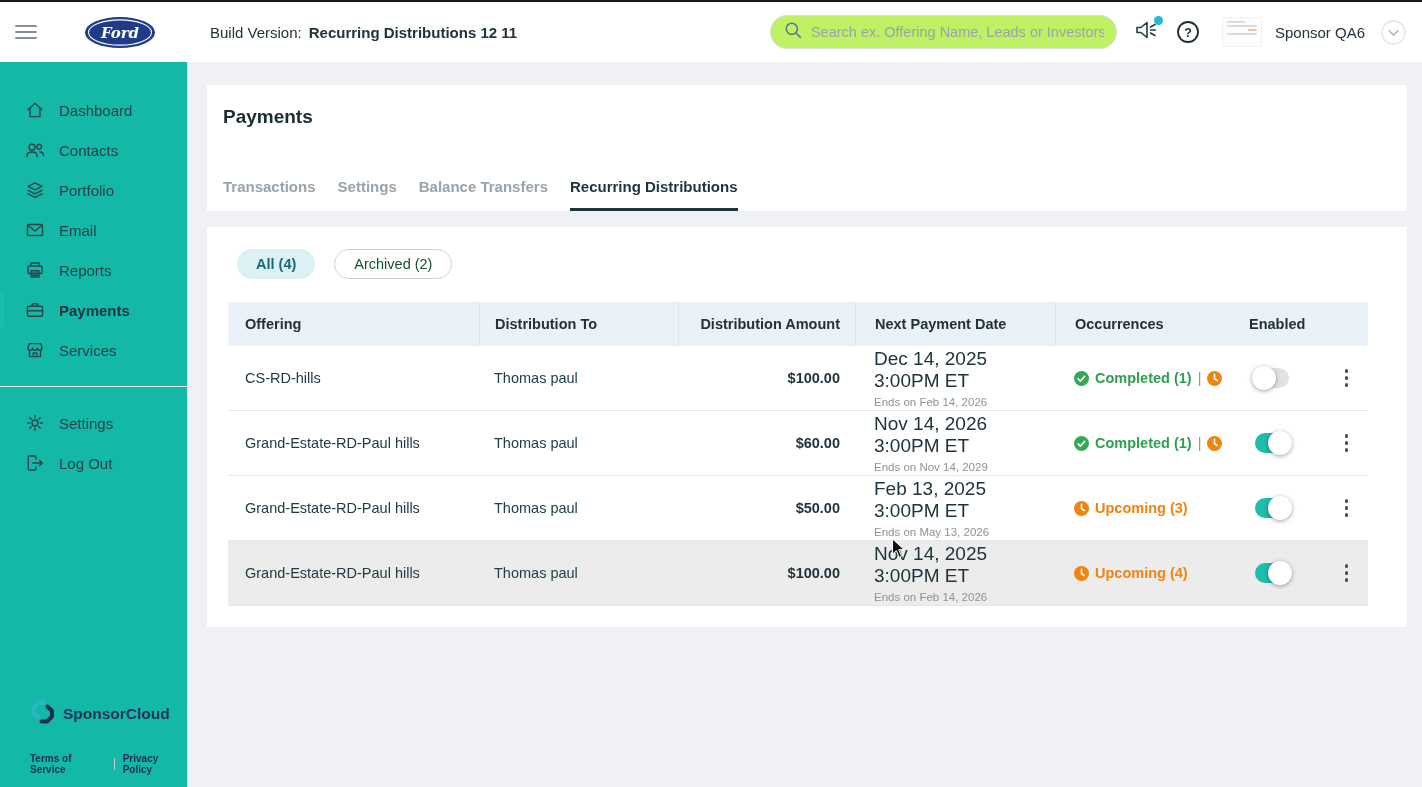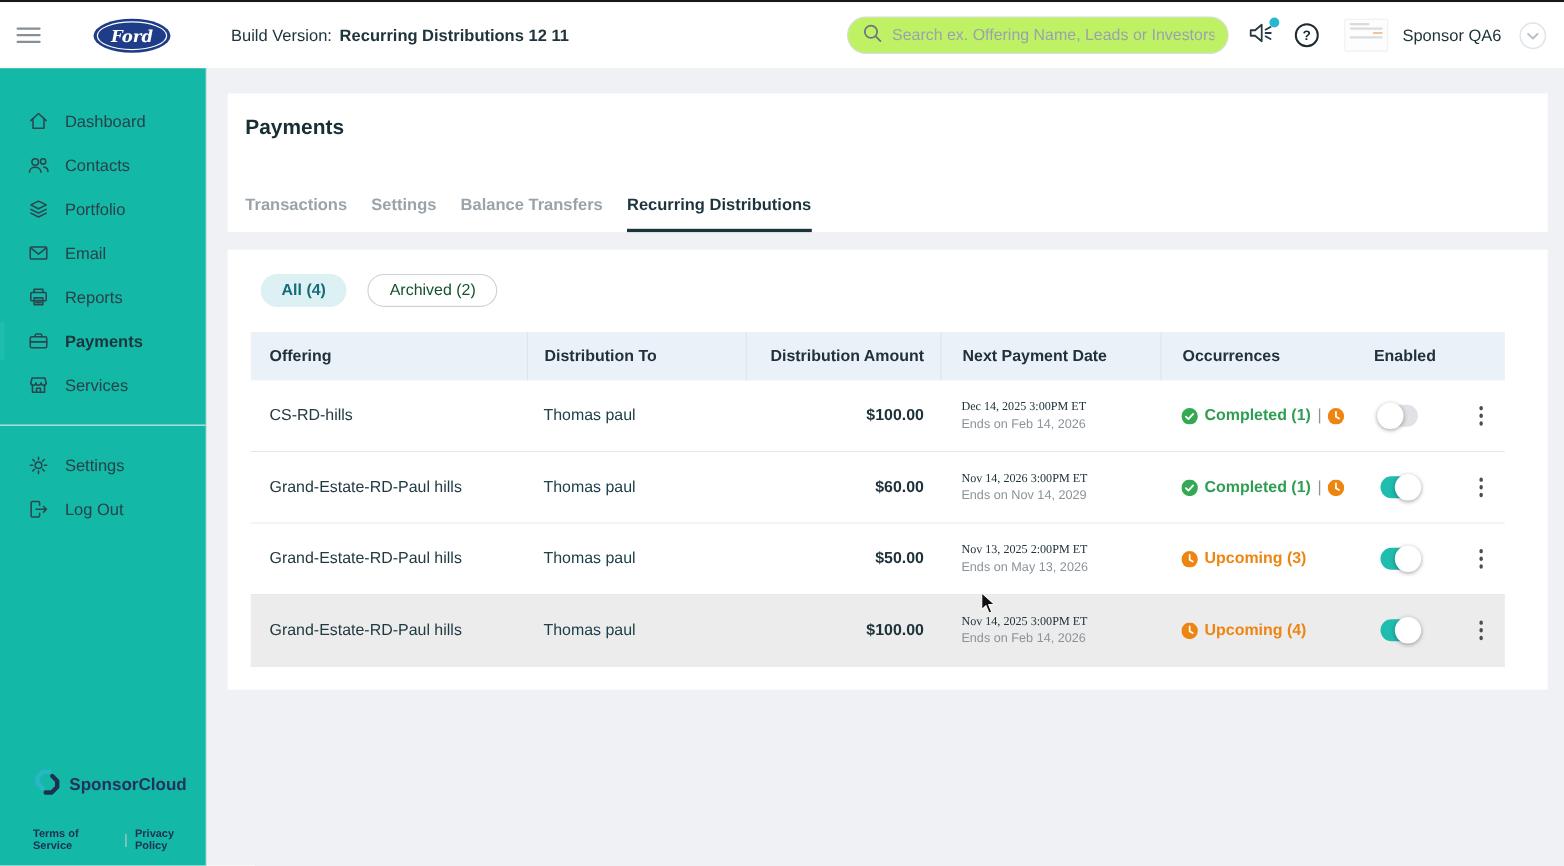--- a/index.html
+++ b/index.html
@@ -80,21 +80,21 @@
   .col-occ      { width:170px; padding-left:19px; }
   .col-enabled  { width:100px; padding-left:24px; }
   .col-kebab    { width:43px; justify-content:center; }
 
   .trow { display:flex; align-items:center; height:65px; border-bottom:1px solid #e5e7ea; background:#fff; }
   .trow.highlight { background:#ececec; }
   .td { font-size:14.5px; color:#223a42; display:flex; align-items:center; height:100%; }
   .td.col-amount { font-weight:700; color:#1d3138; display:flex; }
   .td.col-distto { color:#1e4049; }
   .td.col-date { flex-direction:column; align-items:flex-start; justify-content:center; }
-  .date-main { font-size:11px; color:#20343c;font-family:Liberation Serif, serif; }
+  .date-main { font-size:19px; color:#20343c; }
   .date-sub { font-size:11.5px; color:#8b939a; margin-top:4px; }
   .occ-wrap { display:flex; align-items:center; gap:6px; white-space:nowrap; }
   .occ-completed { color:#2f9e52; font-weight:600; }
   .occ-upcoming { color:#ee8511; font-weight:600; }
   .occ-pipe { color:#8b939a; }
 
   .switch { width:34px; height:20px; border-radius:10px; background:#e0e2e5; position:relative;
     cursor:pointer; margin-left:6px; flex:none; }
   .switch .knob { width:24px; height:24px; border-radius:50%; background:#fff;
     box-shadow:0 1px 4px rgba(0,0,0,.38); position:absolute; top:-2px; left:-3px; }
@@ -382,21 +382,21 @@
                   <i></i>
                 </div>
     </div>
   </div>
 
   <div class="trow">
     <div class="td col-offering">Grand-Estate-RD-Paul hills</div>
     <div class="td col-distto">Thomas paul</div>
     <div class="td col-amount">$50.00</div>
     <div class="td col-date">
-      <div class="date-main">Nov 13, 2025 2:00PM ET</div>
+      <div class="date-main">Feb 13, 2025 3:00PM ET</div>
       <div class="date-sub">Ends on May 13, 2026</div>
     </div>
     <div class="td col-occ">
       <span class="occ-wrap">
                   <svg width="15" height="15" viewBox="0 0 16 16" style="flex:none">
                     <circle cx="8" cy="8" r="8" fill="#ee8511"></circle>
                     <path d="M8 3.6 V8.3 L11 10.1" stroke="#fff" stroke-width="1.7" fill="none" stroke-linecap="round" stroke-linejoin="round"></path>
                   </svg>
                   <span class="occ-upcoming">Upcoming (3)</span>
                 </span>

